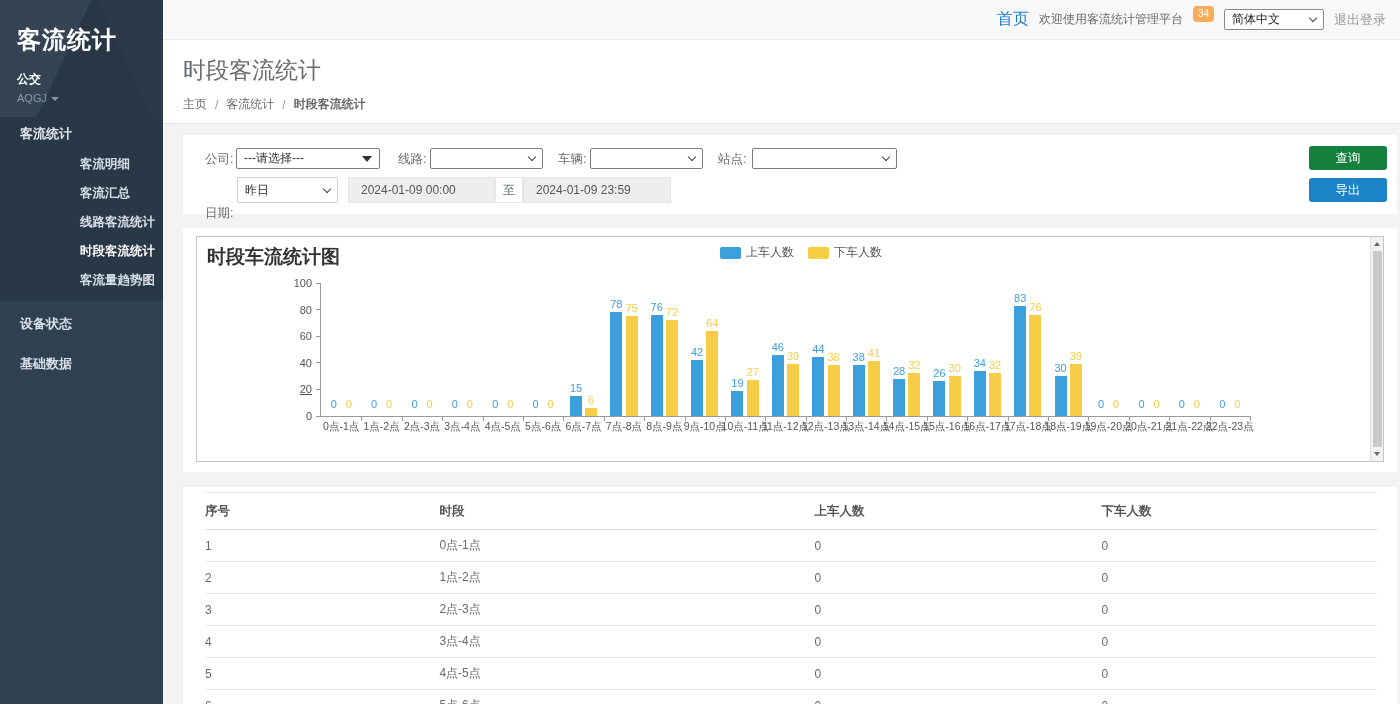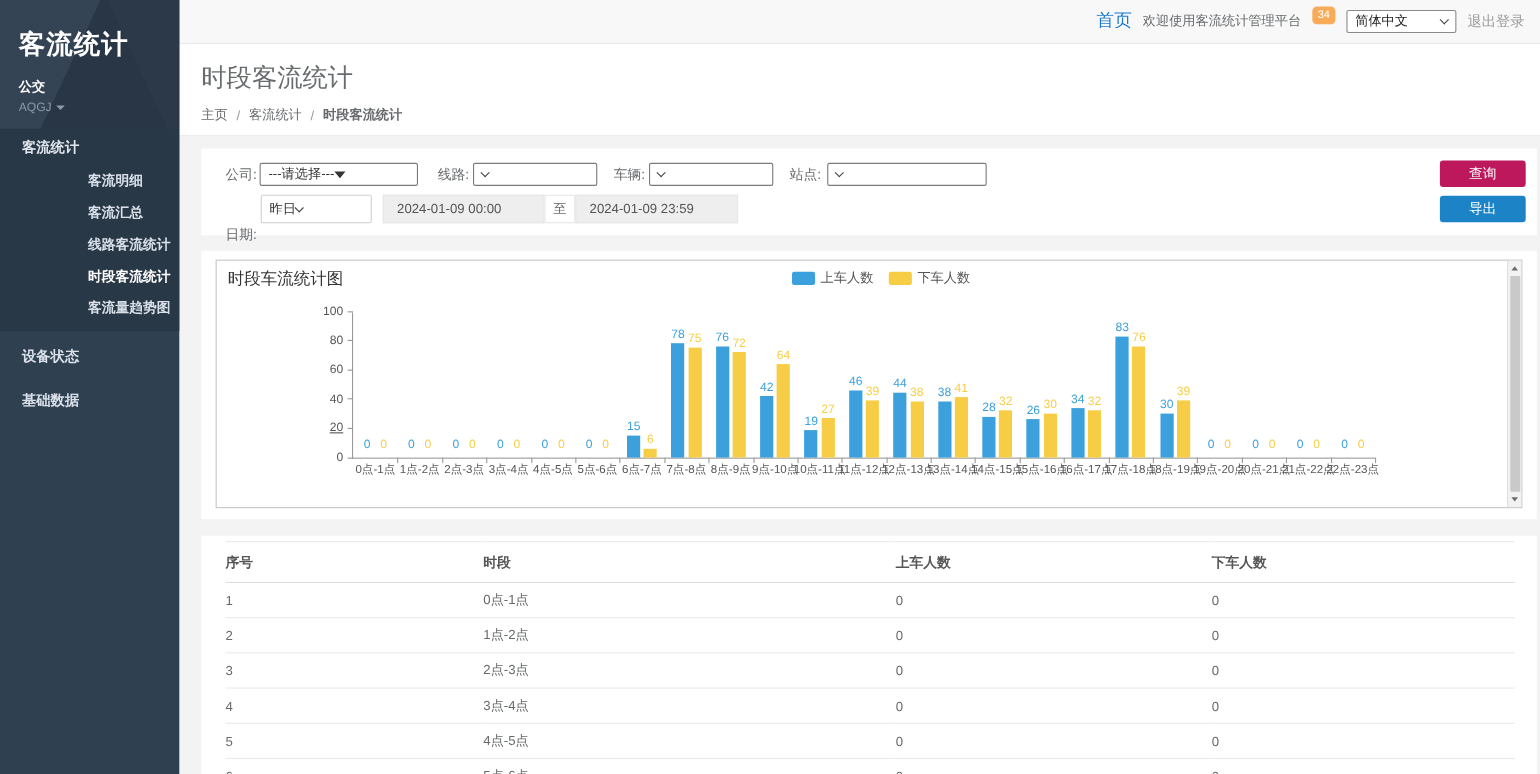--- a/index.html
+++ b/index.html
@@ -41,40 +41,40 @@
   .breadcrumb .last { font-weight:bold; }
 
   
   .content { position:absolute; left:163px; top:124px; width:1396px; height:580px; padding:11px 0 0 20px; }
   .panel { width:1214px; background:#fff; position:relative; }
 
   
   .filter-panel { height:79px; }
   .flabel { position:absolute; font-size:12.5px; color:#676a6c; }
   .fselect { position:absolute; height:21px; border:1px solid #7b7b7b; border-radius:2px; background:#fff; font-size:12px; color:#333;
-    display:flex; align-items:center; padding:0 7px; cursor:pointer; }
+    display:flex; align-items:center; justify-content:space-between; padding:0 7px; cursor:pointer; }
   .tri-dn { border-left:5px solid transparent; border-right:5px solid transparent; border-top:6px solid #333; flex:none; }
   .f-company-label{left:22px; top:16px;} .f-company-select{left:53px; top:13px; width:144px;}
   .f-line-label{left:215px; top:16px;}  .f-line-select{left:247px; top:13px; width:113px;}
   .f-vehicle-label{left:375px; top:16px;} .f-vehicle-select{left:407px; top:13px; width:113px;}
   .f-station-label{left:535px; top:16px;} .f-station-select{left:569px; top:13px; width:145px;}
   .f-date-label{left:22px; top:49px;margin-top:21px;}
   .f-preset-select{left:54px; top:42px; width:101px; height:26px; border-color:#cfcfcf;}
   .date-input { position:absolute; height:26px; background:#eee; border:1px solid #e5e6e7; color:#555; font-size:12px; display:flex; align-items:center; padding-left:12px; cursor:pointer; }
   .f-start{left:165px; top:42px; width:147px;}
   .f-to{position:absolute; left:312px; top:42px; width:28px; height:26px; background:#fff; border:1px solid #e5e6e7; display:flex; align-items:center; justify-content:center; font-size:12px; color:#676a6c;}
   .f-end{left:340px; top:42px; width:148px;}
   .btn { position:absolute; left:1126px; width:78px; height:24px; border:none; border-radius:3px; color:#fff; font-size:12.5px; cursor:pointer; font-family:inherit; }
-  .query-btn { top:11px; background:#be185d; }
+  .query-btn { top:11px; background:#15803d; }
   .export-btn { top:43px; background:#1c84c6; }
 
   
   .chart-panel { margin-top:14px; height:244px; padding:8px 13px; }
   .chart-box { position:relative; height:226px; border:1px solid #c5c5c5; background:#fff; }
-  .chart-title { position:absolute; left:10px; top:7px; font-size:15px; font-weight:normal; color:#333; }
+  .chart-title { position:absolute; left:10px; top:7px; font-size:19px; font-weight:bold; color:#333; }
   .legend { position:absolute; left:523px; top:7px; display:flex; gap:14px; align-items:center; }
   .legend-item { display:flex; align-items:center; gap:5px; font-size:12px; color:#555; }
   .legend-swatch { width:21px; height:12px; border-radius:2px; }
   .plot { position:absolute; left:123px; bottom:44px; width:930px; height:133px; display:flex;
     border-left:1px solid #9a9a9a; border-bottom:1px solid #9a9a9a; }
   .grp { flex:1; position:relative; display:flex; align-items:flex-end; justify-content:center; gap:3px; height:100%; }
   .grp::after { content:""; position:absolute; right:-1px; bottom:-5px; width:1px; height:5px; background:#9a9a9a; }
   .barcol { display:flex; flex-direction:column; align-items:center; justify-content:flex-end; height:100%; }
   .bar { width:12px; }
   .blabel { font-size:11px; line-height:11px; margin-bottom:2px; }

